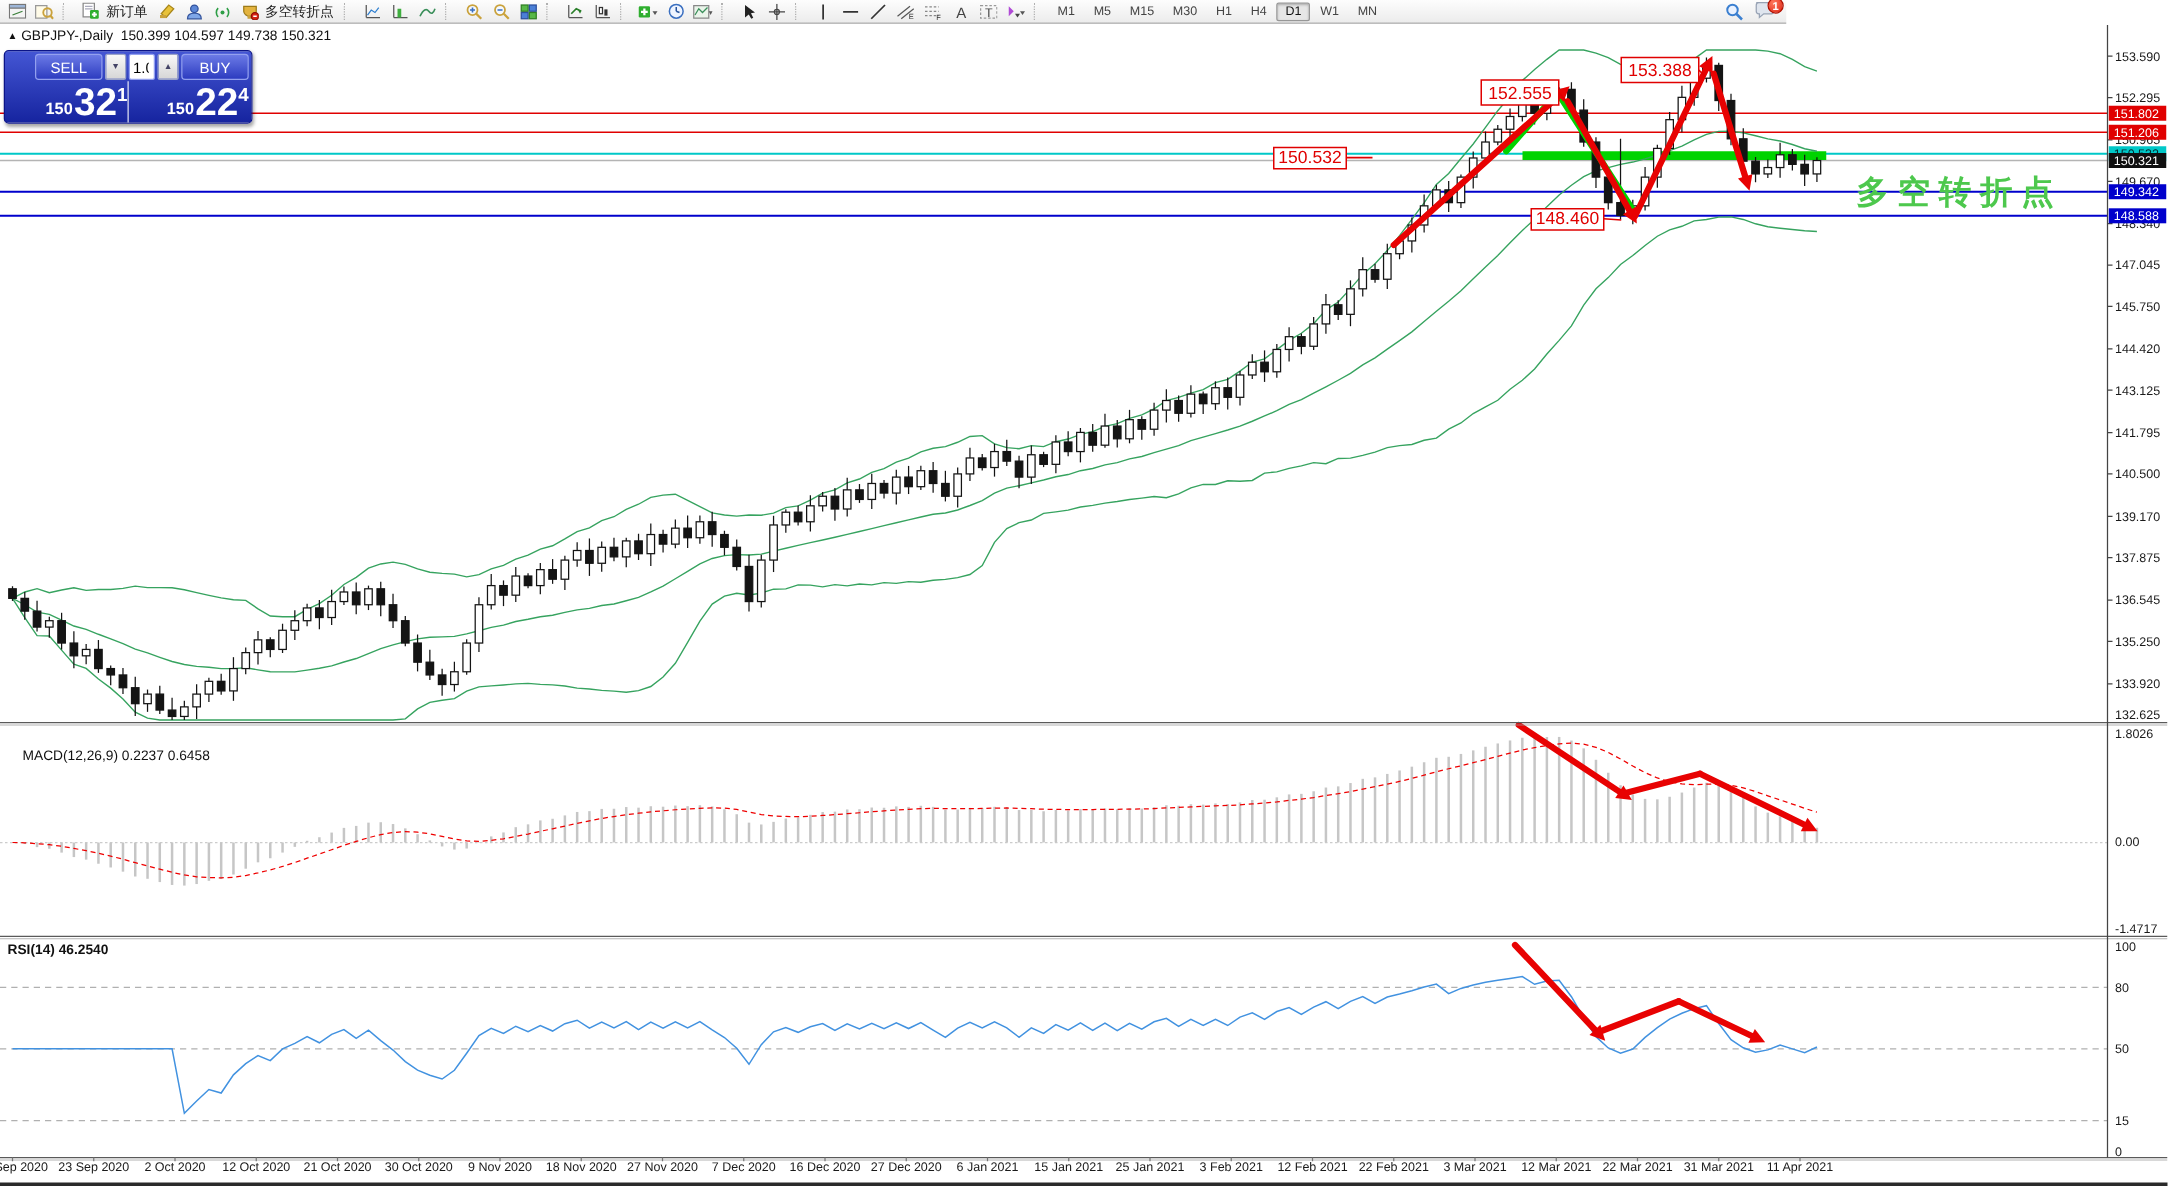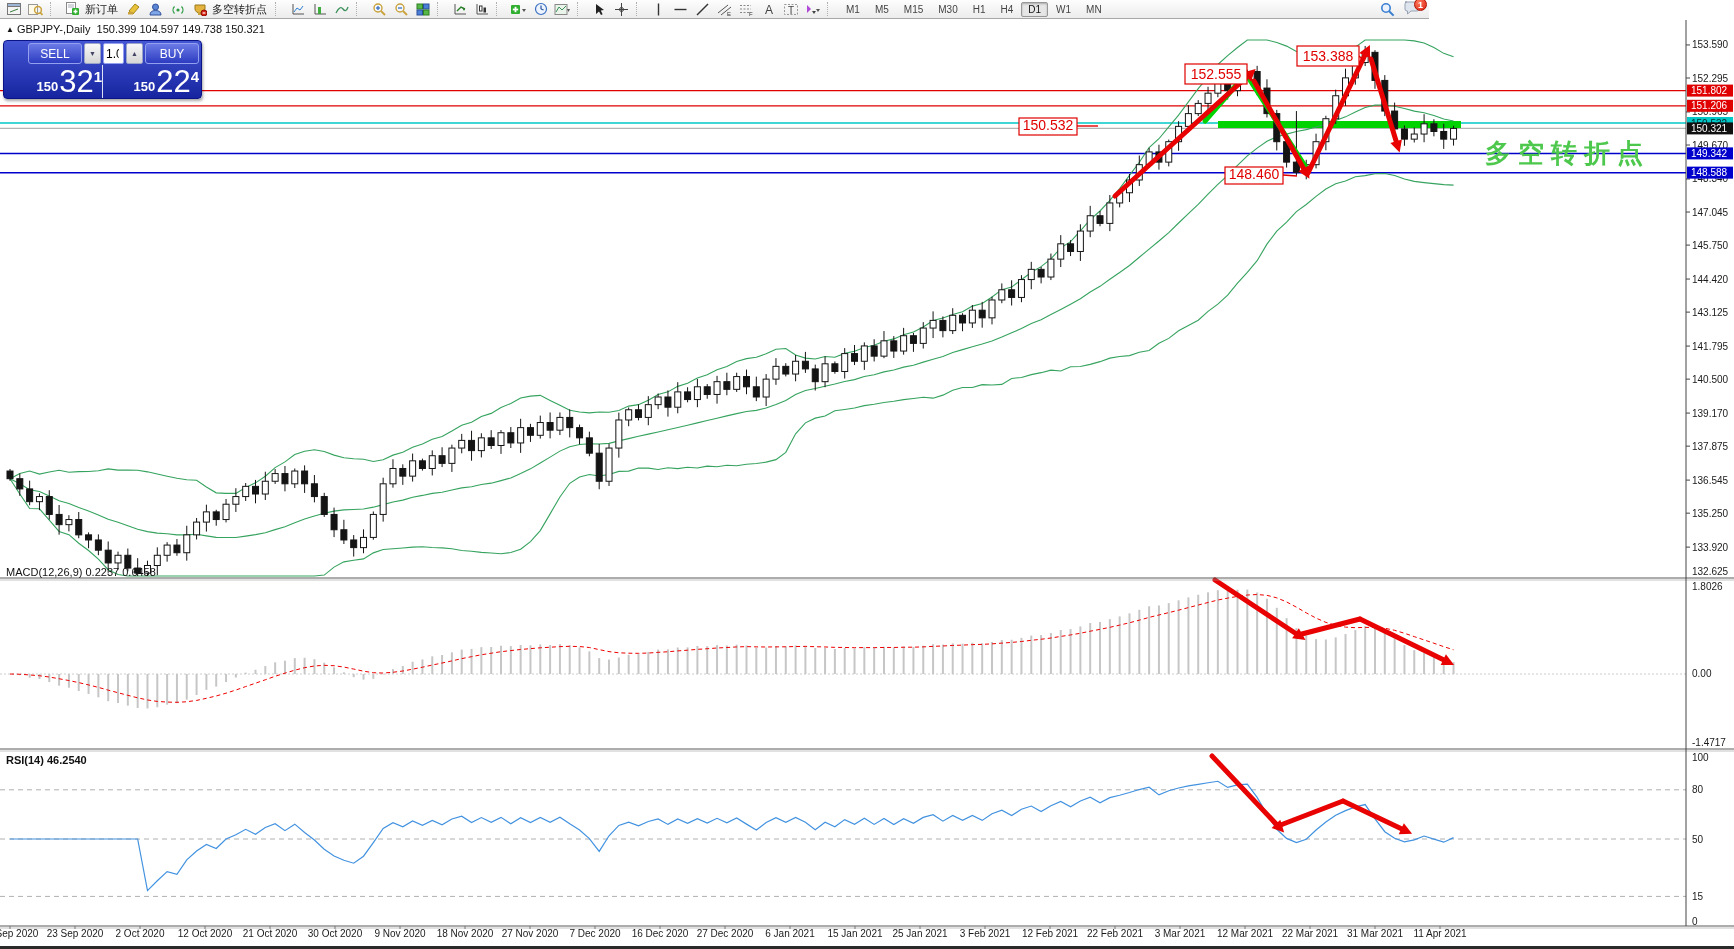--- a/index.html
+++ b/index.html
@@ -19,21 +19,21 @@
   .notif{position:relative;width:18px;height:16px;}
   .notif-badge{position:absolute;top:-3px;right:-5px;width:13px;height:13px;border-radius:50%;
     background:radial-gradient(circle at 35% 30%,#ff7a5e,#dd2413);color:#fff;font-size:9px;font-weight:bold;
     display:flex;align-items:center;justify-content:center;border:1px solid #b01000;box-sizing:border-box;}
   
   .chart-region{position:absolute;top:20px;left:0;width:1734px;height:929px;background:#fff;}
   #chartsvg{position:absolute;top:0;left:0;font-family:"Liberation Sans",sans-serif;}
   .chart-title{position:absolute;top:3px;left:6px;font-size:11px;color:#111;z-index:6;white-space:nowrap;}
   .chart-title .mk{font-size:8px;vertical-align:1px;margin-right:3px;}
   .ind-label{position:absolute;left:6px;font-size:11px;color:#111;z-index:6;white-space:nowrap;}
-  #macd-label{top:546px;}
+  #macd-label{top:579px;margin-left:12px;}
   #rsi-label{top:734px;font-weight:bold;}
   .note{position:absolute;left:1485px;top:116px;font-size:26px;font-weight:bold;color:#4dc84d;
     letter-spacing:7px;z-index:8;white-space:nowrap;}
   .bottom-edge{position:absolute;top:946px;left:0;width:1734px;height:3px;background:#2a2a2a;z-index:30;}
   
   .panel{position:absolute;left:3px;top:20px;width:199px;height:59px;z-index:10;
     background:linear-gradient(#4456d4,#16249f);border:1px solid #0b1487;border-radius:4px;
     box-sizing:border-box;padding:2px;box-shadow:1px 2px 3px rgba(0,0,0,.35);}
   .panel-row1{display:flex;gap:2px;height:21px;margin-left:22px;}
   .pbtn{flex:0 0 54px;height:21px;display:flex;align-items:center;justify-content:center;
@@ -42,21 +42,21 @@
   .spin{flex:0 0 17px;height:21px;display:flex;align-items:center;justify-content:center;
     background:linear-gradient(#f8f8f8,#d6d6d6);border:1px solid #9aa3c8;border-radius:2px;
     font-size:7px;color:#446;box-sizing:border-box;}
   .vol-wrap{flex:1;height:36px;}
   .vol-wrap input{width:100%;height:21px;box-sizing:border-box;border:1px solid #93a0ef;border-radius:2px;
     font-size:12px;text-align:right;padding-right:4px;font-family:"Liberation Sans",sans-serif;}
   .panel-row2{display:flex;height:33px;margin-top:1px;color:#fff;}
   .quote{flex:1;display:flex;align-items:flex-end;justify-content:flex-end;padding-bottom:1px;}
   .quote.sell{border-right:1px solid rgba(255,255,255,.85);}
   .q-small{font-size:13px;font-weight:bold;margin:0 1px 3px 0;}
-  .q-big{font-size:31px;font-weight:normal;line-height:30px;}
+  .q-big{font-size:31px;font-weight:bold;line-height:30px;}
   .q-sup{font-size:15px;font-weight:bold;margin-bottom:12px;}
 </style>
 </head>
 <body>
 
 <div class="toolbar">
   <div class="tbi">
       <svg width="14" height="12">
         <rect x="0.5" y="0.5" width="13" height="11" fill="#f4f4f4" stroke="#777"></rect>
         <rect x="0.5" y="0.5" width="13" height="3" fill="#9db6d8" stroke="#777"></rect>

